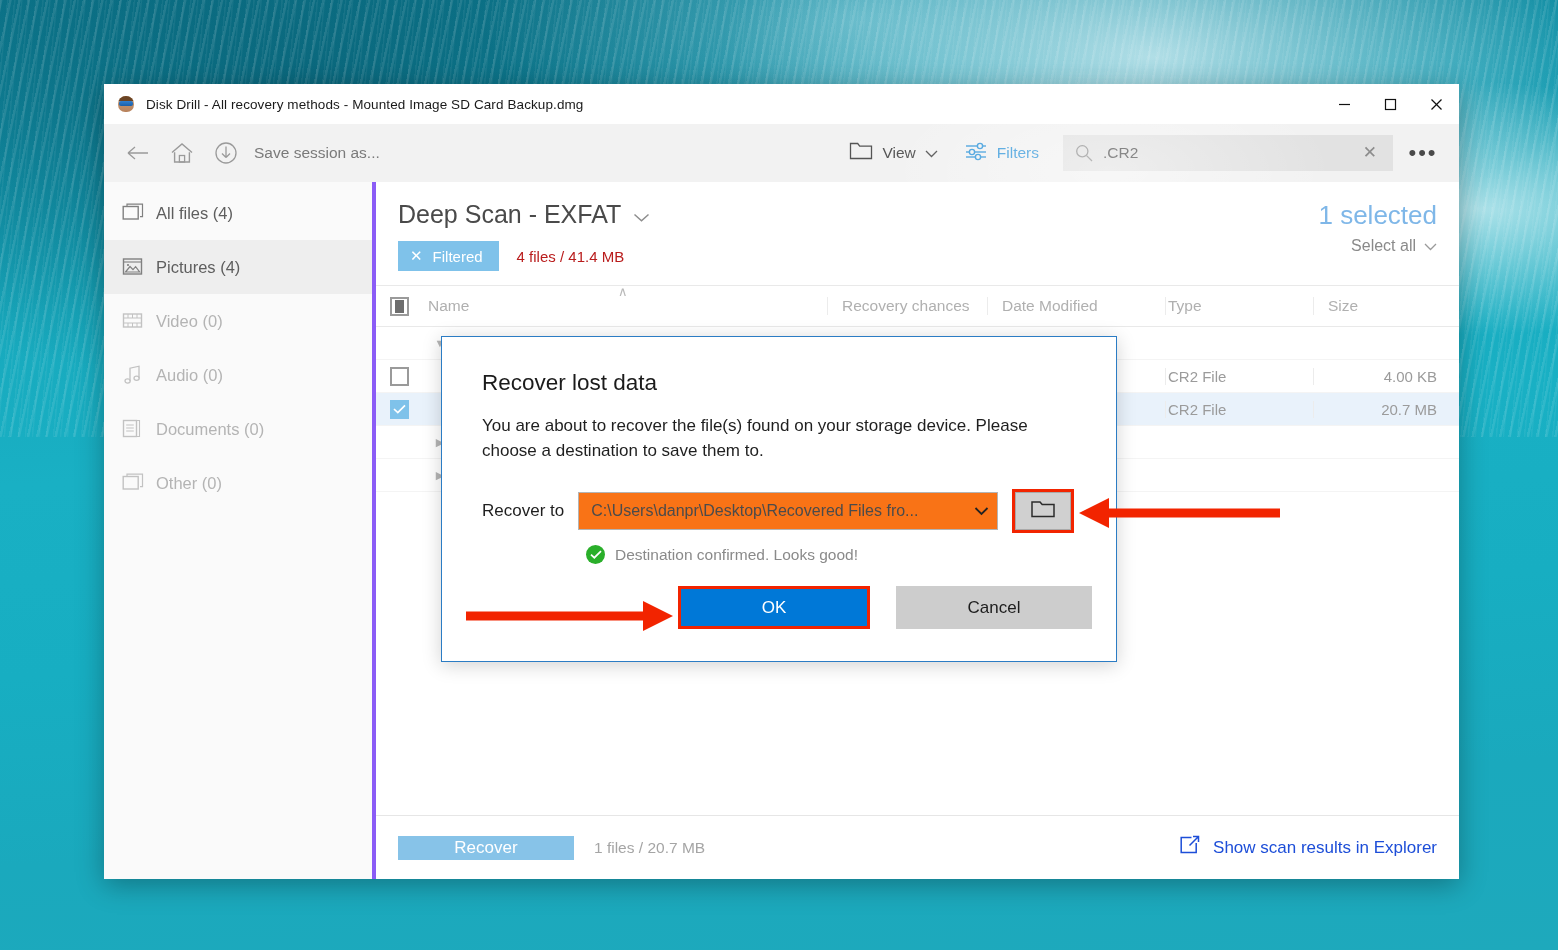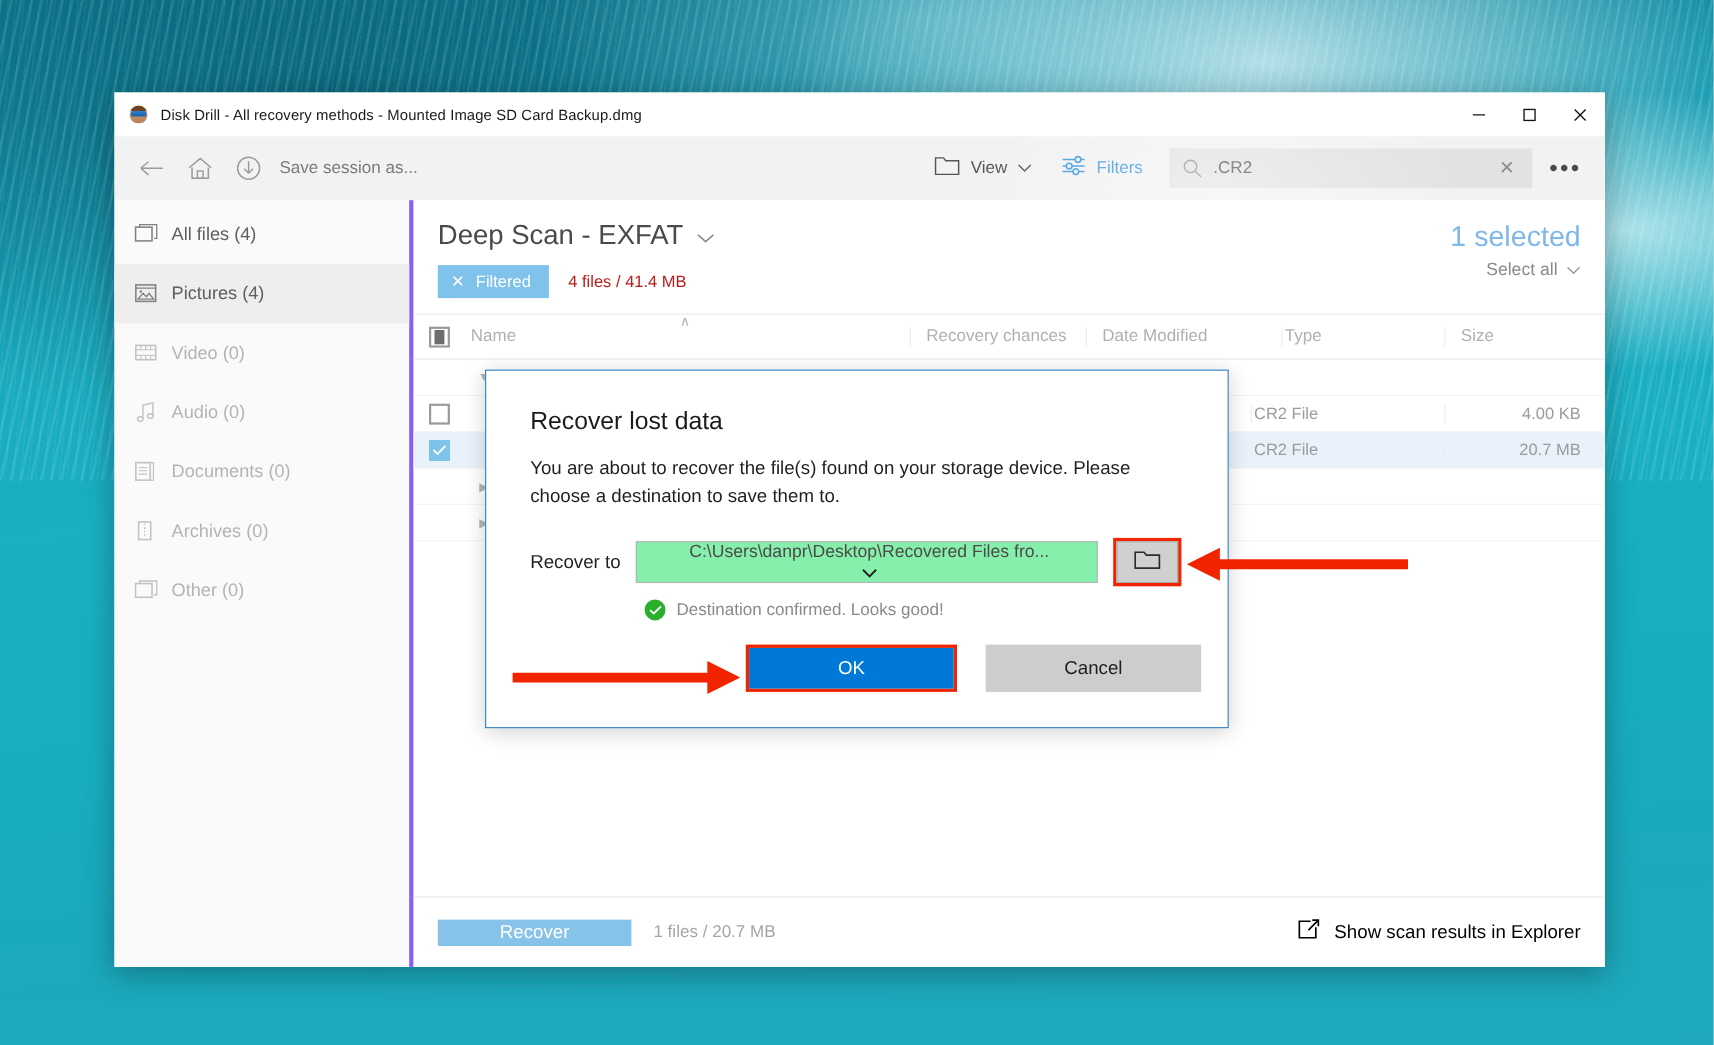--- a/index.html
+++ b/index.html
@@ -192,41 +192,41 @@
   .col-sz { width: 146px; flex: none; border-left: 1px solid #ececec; padding-left: 14px; }
 
   .trow {
     display: flex; align-items: center;
     height: 33px;
     font-size: 15px; color: #9b9b9b;
     border-bottom: 1px solid #f4f4f4;
   }
   .trow.sel { background: #e9f2fb; }
   .trow .col-name { display: flex; align-items: center; color: #9b9b9b; }
-  .trow .col-sz { text-align: right; padding-right: 22px; padding-left: 0; margin-left: 28px; }
+  .trow .col-sz { text-align: right; padding-right: 22px; padding-left: 0; }
   .tri { width: 24px; flex: none; color: #b5b5b5; font-size: 11px; display: flex; justify-content: center; }
 
   
   .bottom-bar {
     margin-top: auto;
     height: 64px;
     border-top: 1px solid #e6e6e6;
     display: flex; align-items: center;
     padding: 0 22px;
   }
   .recover-btn {
     background: #87c3e8; color: #fff;
     width: 176px; height: 24px;
     display: flex; align-items: center; justify-content: center;
     font-size: 17px;
   }
   .bb-stats { font-size: 15.5px; color: #a5a5a5; margin-left: 20px; }
   .show-explorer {
     margin-left: auto; display: flex; align-items: center; gap: 12px;
-    color: #000000; font-size: 17px;
+    color: #1d4ed8; font-size: 17px;
   }
 
   
   #modal {
     position: absolute;
     left: 441px; top: 336px;
     width: 676px; height: 326px;
     background: #fff;
     border: 1px solid #2b7cc4;
     box-shadow: 0 3px 18px rgba(0,0,0,0.18);
@@ -237,24 +237,24 @@
     font-size: 17px; color: #1f1f1f; line-height: 1.45;
     padding: 18px 40px 0 40px;
   }
   .dlg-row {
     display: flex; align-items: center;
     padding: 26px 40px 0 40px;
   }
   .dlg-label { font-size: 17px; color: #1f1f1f; margin-right: 14px; }
   .path-select {
     width: 420px; height: 38px;
-    border: 1px solid #b4b4b4; background: #86efac;
+    border: 1px solid #b4b4b4; background: #f97316;
     display: flex; align-items: center;
     padding: 0 8px 0 12px;
-    font-size: 16px; color: #4b4b4b; flex-direction: column;
+    font-size: 16px; color: #4b4b4b;
   }
   .path-select .ptxt { flex: 1; white-space: nowrap; overflow: hidden; }
   .path-select .pchev { color: #222; font-size: 14px; font-weight: bold; }
   .folder-btn-wrap {
     margin-left: 14px;
     border: 3px solid #f22400;
     padding: 0;
   }
   .folder-btn {
     width: 56px; height: 38px;
@@ -456,29 +456,20 @@
                 <rect x="1.5" y="1.5" width="13" height="16" fill="none" stroke="currentColor" stroke-width="1.4"></rect>
                 <path d="M4.5 1.5h13v16h-3" fill="none" stroke="currentColor" stroke-width="1.1"></path>
                 <line x1="4.2" y1="6" x2="11.8" y2="6" stroke="currentColor" stroke-width="1"></line>
                 <line x1="4.2" y1="9" x2="11.8" y2="9" stroke="currentColor" stroke-width="1"></line>
                 <line x1="4.2" y1="12" x2="11.8" y2="12" stroke="currentColor" stroke-width="1"></line>
               </svg>
           </span>
           <span>Documents (0)</span>
         </div>
 
-        <div class="side-item">
-          <span class="s-ic">
-            <svg width="22" height="20" viewBox="0 0 22 20">
-                <rect x="4" y="1.5" width="11" height="16" fill="none" stroke="currentColor" stroke-width="1.4"></rect>
-                <line x1="9.5" y1="3" x2="9.5" y2="15" stroke="currentColor" stroke-width="1.1" stroke-dasharray="1.6 1.6"></line>
-              </svg>
-          </span>
-          <span>Archives (0)</span>
-        </div>
 
         <div class="side-item">
           <span class="s-ic">
             <svg width="22" height="20" viewBox="0 0 22 20">
                 <rect x="1.2" y="3.5" width="15" height="12.5" fill="none" stroke="currentColor" stroke-width="1.4"></rect>
                 <path d="M5 3.5V1.2h15.5v12.5H18" fill="none" stroke="currentColor" stroke-width="1.2"></path>
               </svg>
           </span>
           <span>Other (0)</span>
         </div>

